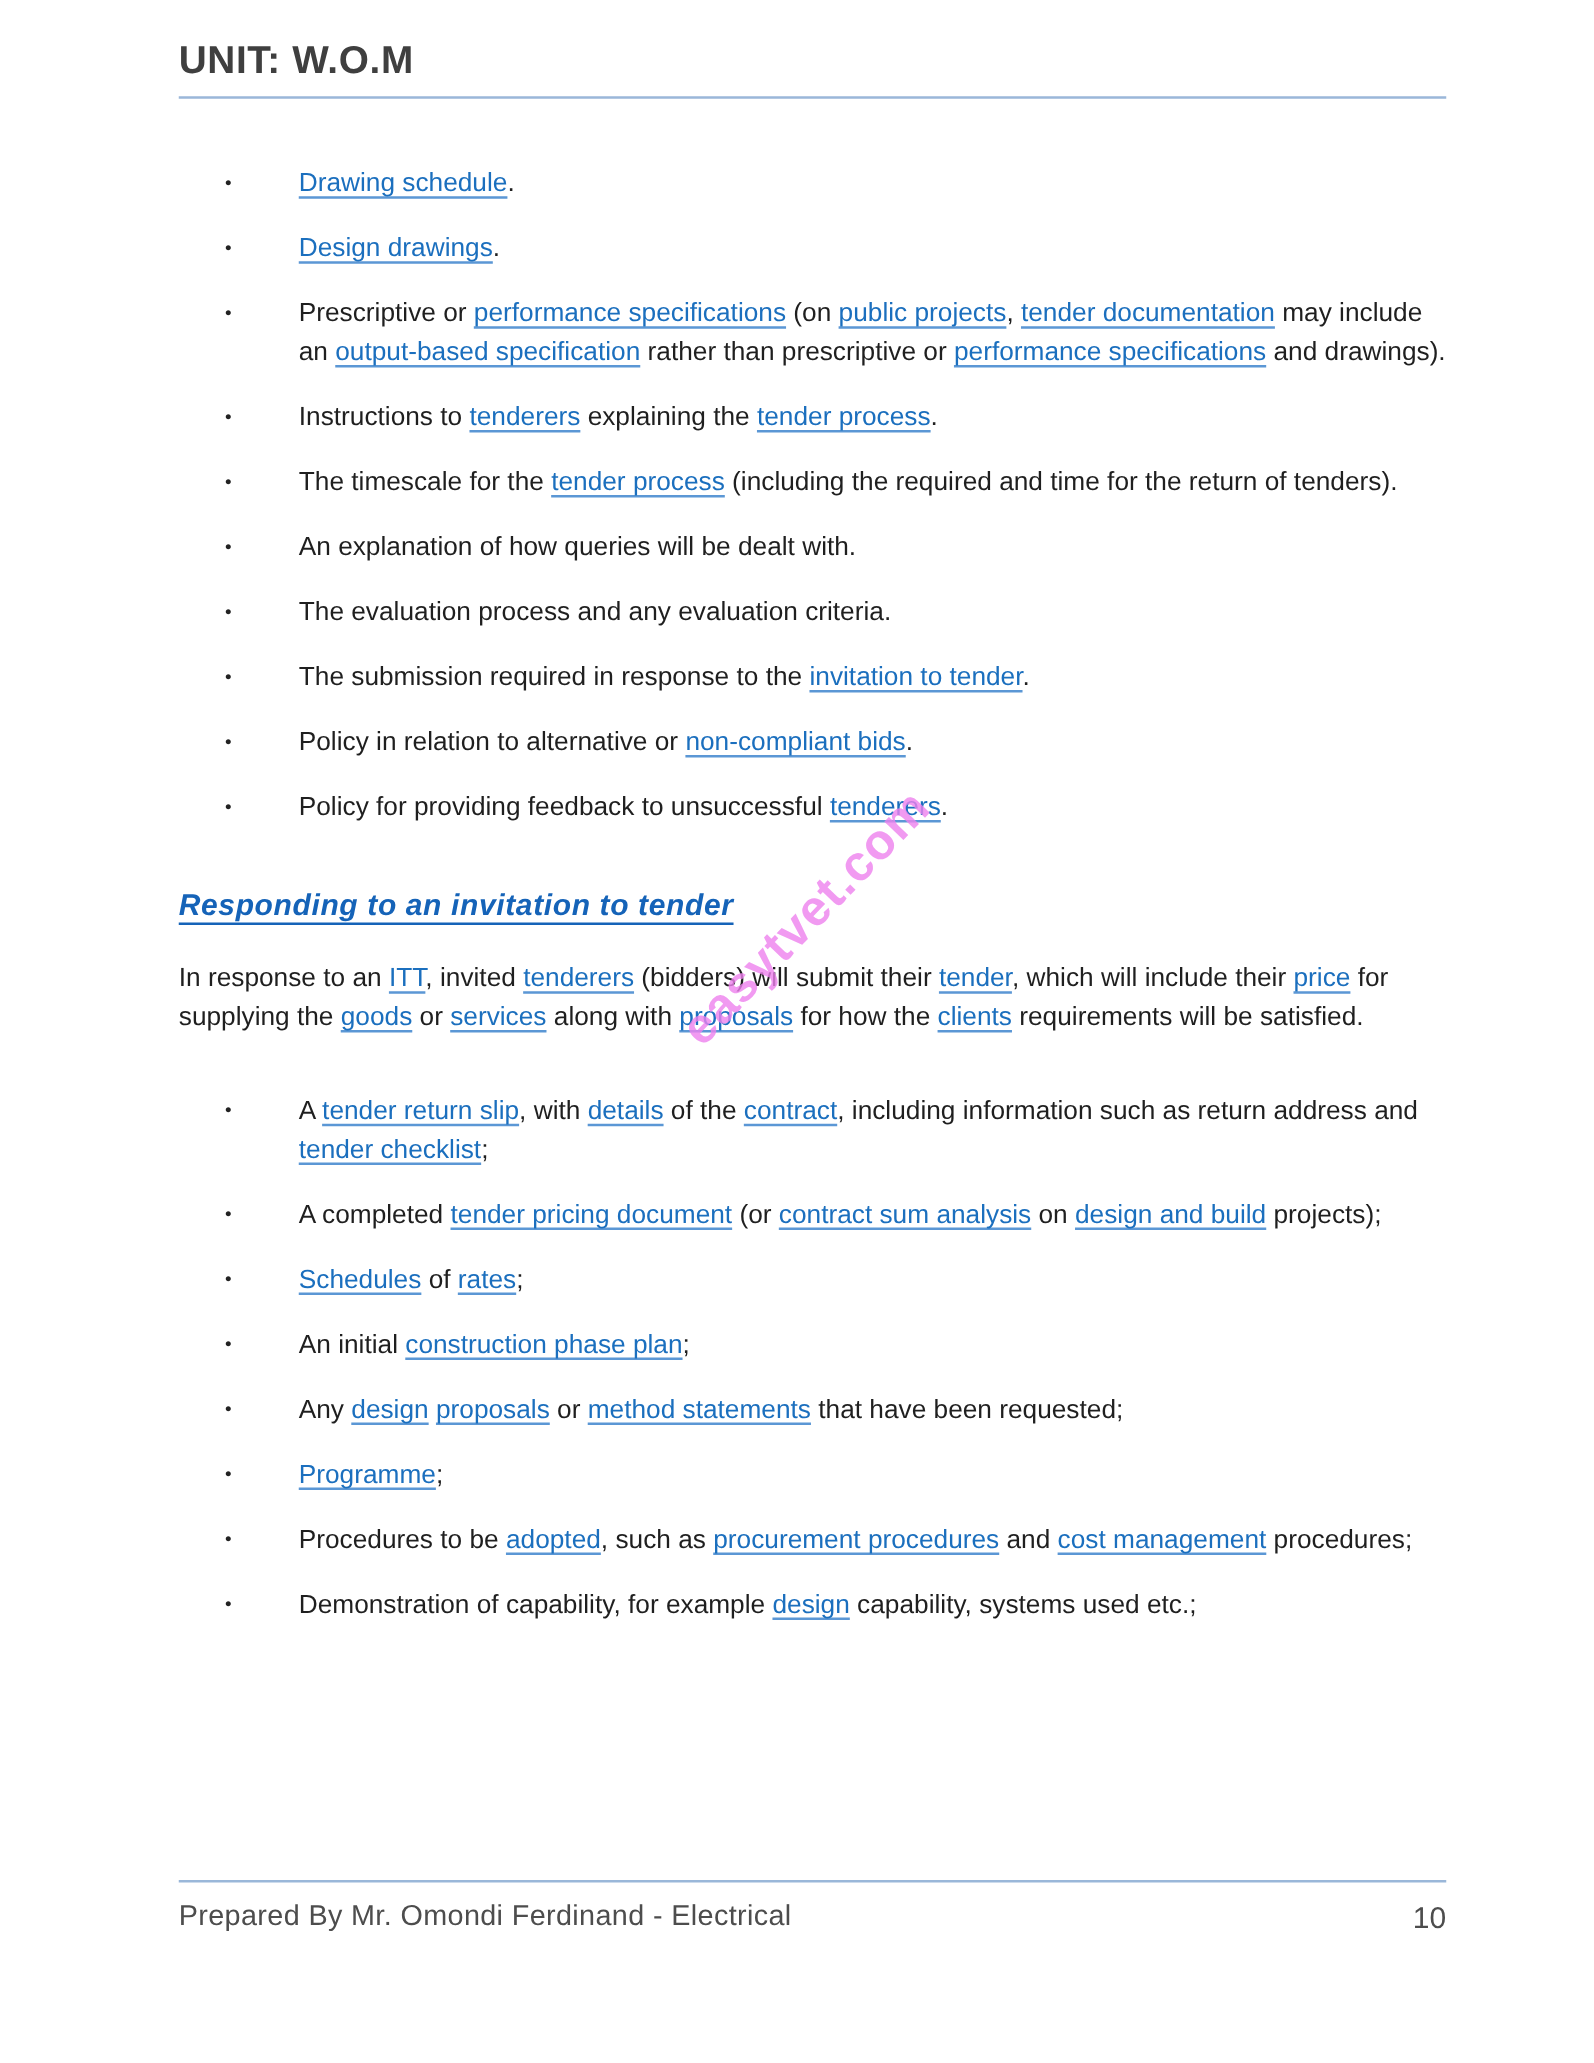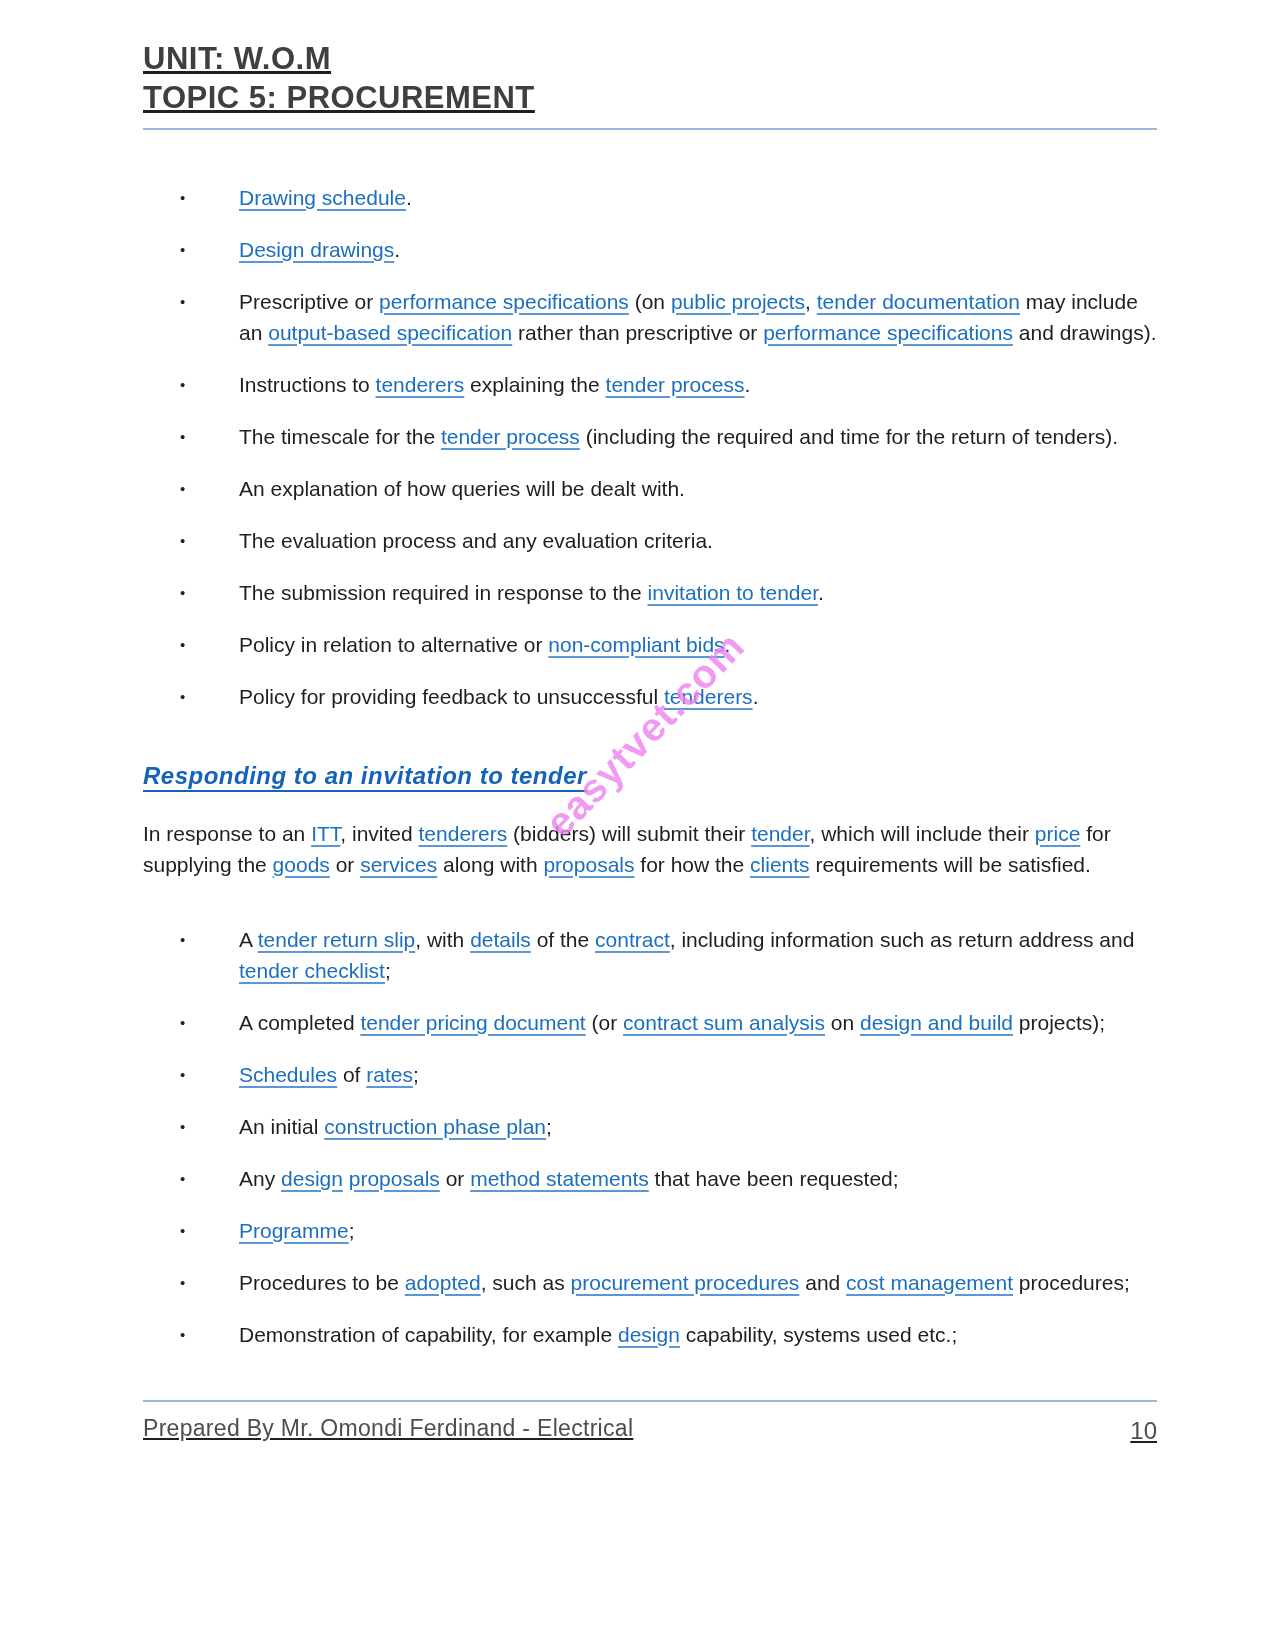--- a/index.html
+++ b/index.html
@@ -25,21 +25,21 @@
     left:143px;right:118px;top:0;
   }
   
   .doc-title{
     font-size:31px;
     font-weight:700;
     color:#3f3f3f;
     letter-spacing:0.5px;
     line-height:1.27;
   }
-  .doc-header{padding-top:39px;text-decoration:underline;}
+  .doc-header{padding-top:28px;}
   .rule{
     border:none;
     border-top:2px solid var(--rule);
     margin-top:10px;
   }
   
   .body-text{font-size:21px;line-height:31px;color:var(--text);}
   .blist{list-style:none;}
   .blist-top{margin-top:52px;}
   .blist-bottom{margin-top:44px;}
@@ -88,22 +88,21 @@
     color:var(--watermark);
     opacity:0.8;
     pointer-events:none;
     z-index:5;
     letter-spacing:1px;
   }
   
   .doc-footer{
     position:absolute;
     left:143px;right:118px;
-    top:1400px;
-    text-decoration:underline;
+    top:1504px;
   }
   .footer-row{
     display:flex;
     justify-content:space-between;
     align-items:flex-end;
     margin-top:10px;
   }
   .footer-left{
     font-size:23px;
     line-height:33px;
@@ -118,21 +117,20 @@
 </style>
 </head>
 <body>
 
 <div class="page">
 
   <div class="content">
 
     <header class="doc-header">
       <div class="doc-title">UNIT: W.O.M</div>
-      <div class="doc-title">TOPIC 5: PROCUREMENT</div>
       <hr class="rule">
     </header>
 
     <ul class="blist blist-top body-text">
       <li class="bullet-item">
           <span class="dot">•</span>
           <span class="btext"><a class="lnk" href="#">Drawing schedule</a><span>.</span></span>
         </li>
       <li class="bullet-item">
           <span class="dot">•</span>

